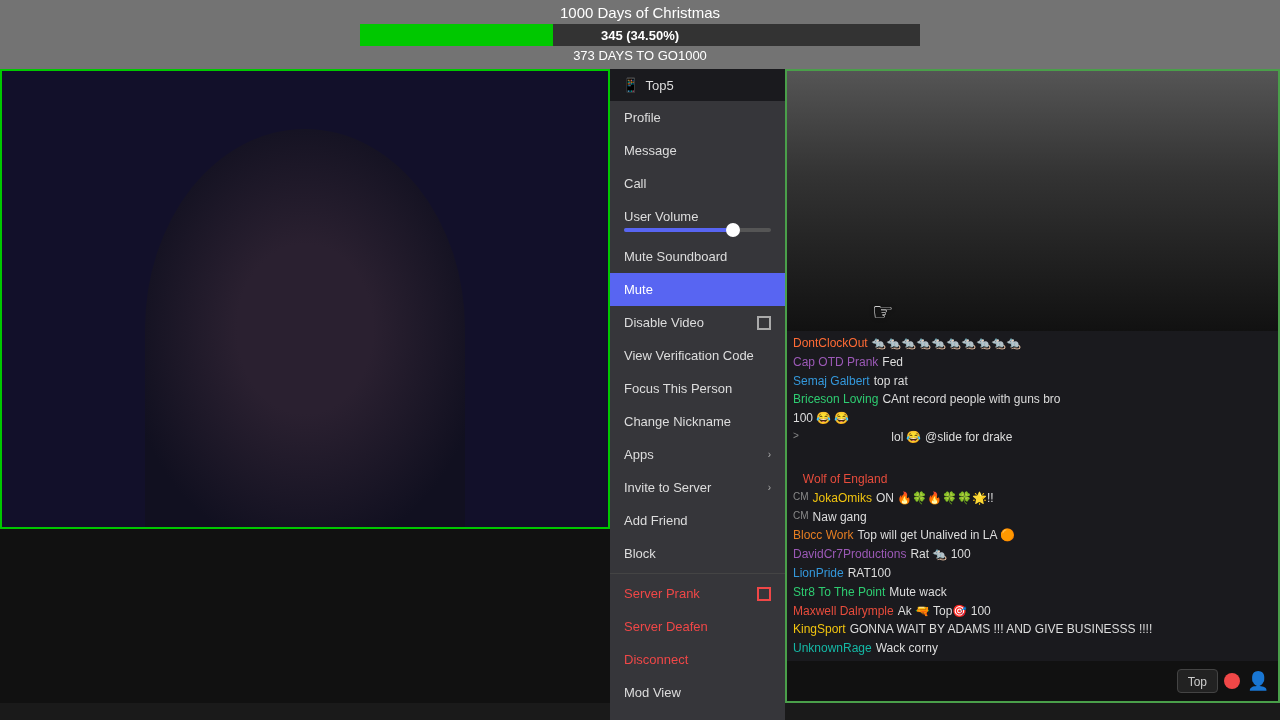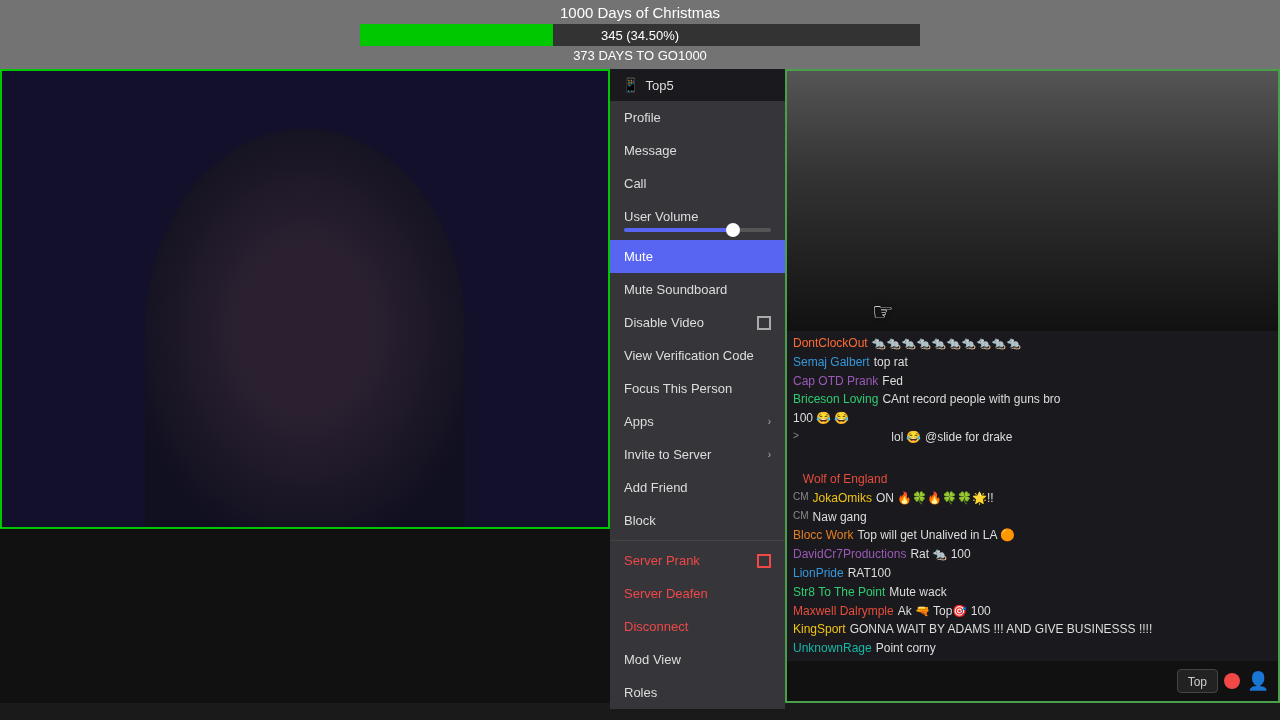--- a/index.html
+++ b/index.html
@@ -36,21 +36,21 @@
       background: #00c800;
       width: 34.5%;
     }
     #progress-text {
       position: absolute;
       top: 50%;
       left: 50%;
       transform: translate(-50%, -50%);
       color: #fff;
       font-size: 13px;
-      font-weight: normal;
+      font-weight: bold;
       text-align: right;
     }
     #progress-bottom {
       display: flex;
       justify-content: center;
       width: 560px;
       margin: 2px auto 0;
       color: #fff;
       font-size: 13px;
       padding-bottom: 4px;
@@ -338,36 +338,39 @@
       <div class="menu-item" style="padding-bottom:2px;">
         <span>User Volume</span>
       </div>
       <div id="volume-slider-row">
         <div id="volume-slider">
           <div id="volume-fill">
             <div id="volume-thumb"></div>
           </div>
         </div>
       </div>
+      <div class="menu-item">
+        <span>Mute Soundboard</span>
+      </div>
       <div class="menu-item active">
         <span>Mute</span>
         <span class="menu-checkbox checked"></span>
       </div>
       <div class="menu-item">
-        <span>Mute Soundboard</span>
-      </div>
-      <div class="menu-item">
         <span>Disable Video</span>
         <span class="menu-checkbox"></span>
       </div>
       <div class="menu-item">
         <span>View Verification Code</span>
       </div>
       <div class="menu-item">
         <span>Focus This Person</span>
+      </div>
+      <div class="menu-item">
+        <span>Change Nickname</span>
       </div>
       <div class="menu-item">
         <span>Apps</span>
         <span class="menu-submenu-arrow">›</span>
       </div>
       <div class="menu-item">
         <span>Invite to Server</span>
         <span class="menu-submenu-arrow">›</span>
       </div>
       <div class="menu-item">
@@ -401,26 +404,26 @@
       <div id="right-video-bg" style="background: linear-gradient(180deg, #555 0%, #333 40%, #222 70%, #111 100%);">
       </div>
     </div>
     <div id="chat-area">
 
     <div class="chat-message">
           <span class="chat-username" style="color:#ff6b35;">DontClockOut</span>
           <span class="chat-text">🐀🐀🐀🐀🐀🐀🐀🐀🐀🐀</span>
         </div>
         <div class="chat-message">
+          <span class="chat-username" style="color:#9b59b6;">Cap OTD Prank</span>
+          <span class="chat-text">Fed</span>
+        </div>
+        <div class="chat-message">
           <span class="chat-username" style="color:#3498db;">Semaj Galbert</span>
           <span class="chat-text">top rat</span>
-        </div>
-        <div class="chat-message">
-          <span class="chat-username" style="color:#9b59b6;">Cap OTD Prank</span>
-          <span class="chat-text">Fed</span>
         </div>
         <div class="chat-message">
           <span class="chat-username" style="color:#2ecc71;">Briceson Loving</span>
           <span class="chat-text">CAnt record people with guns bro</span>
         </div>
         <div class="chat-message">
           <span class="chat-text">100 😂 😂</span>
         </div>
         <div class="chat-message">
           <span class="chat-badge" style="color:#888;font-size:10px;">&gt;</span>
@@ -455,21 +458,21 @@
         <div class="chat-message">
           <span class="chat-username" style="color:#e74c3c;">Maxwell Dalrymple</span>
           <span class="chat-text">Ak 🔫 Top🎯 100</span>
         </div>
         <div class="chat-message">
           <span class="chat-username" style="color:#f1c40f;">KingSport</span>
           <span class="chat-text">GONNA WAIT BY ADAMS !!! AND GIVE BUSINESSS !!!!</span>
         </div>
         <div class="chat-message">
           <span class="chat-username" style="color:#14b8a6;">UnknownRage</span>
-          <span class="chat-text">Point corny</span>
+          <span class="chat-text">Wack corny</span>
         </div>
         <div class="chat-message">
           <span class="chat-username" style="color:#fef9c3;margin-left:40px;">rayonethousand</span>
           <span class="chat-text">RAT100</span>
         </div>
       </div>
     <div id="chat-bottom-bar">
       <div style="position:absolute;right:60px;bottom:8px;background:#222;border:1px solid #444;padding:2px 10px;border-radius:4px;cursor:pointer;">
         <span style="color:#ccc;font-size:12px;text-align:right;">Top</span>
       </div>

